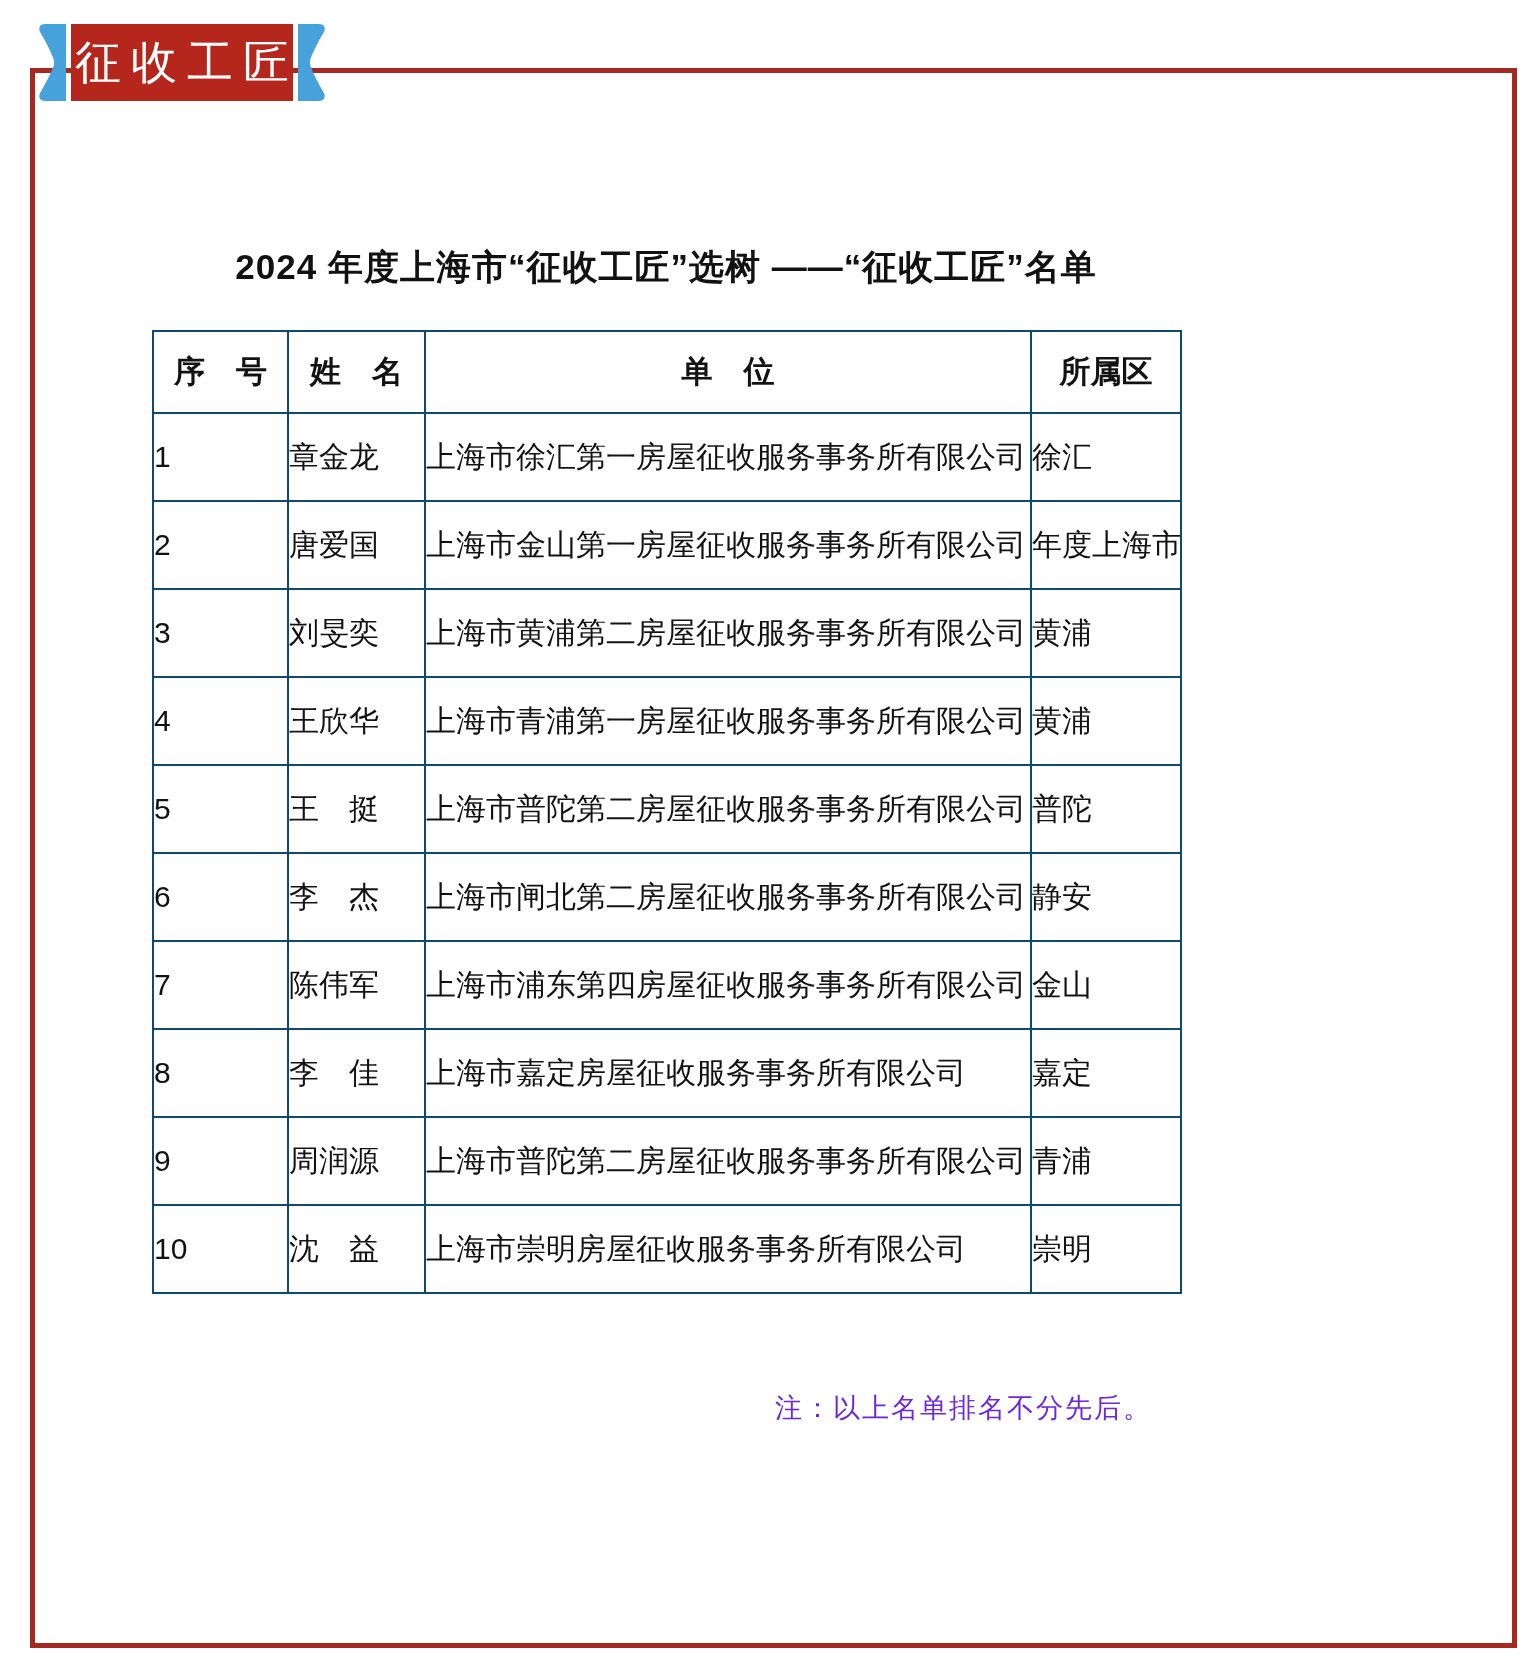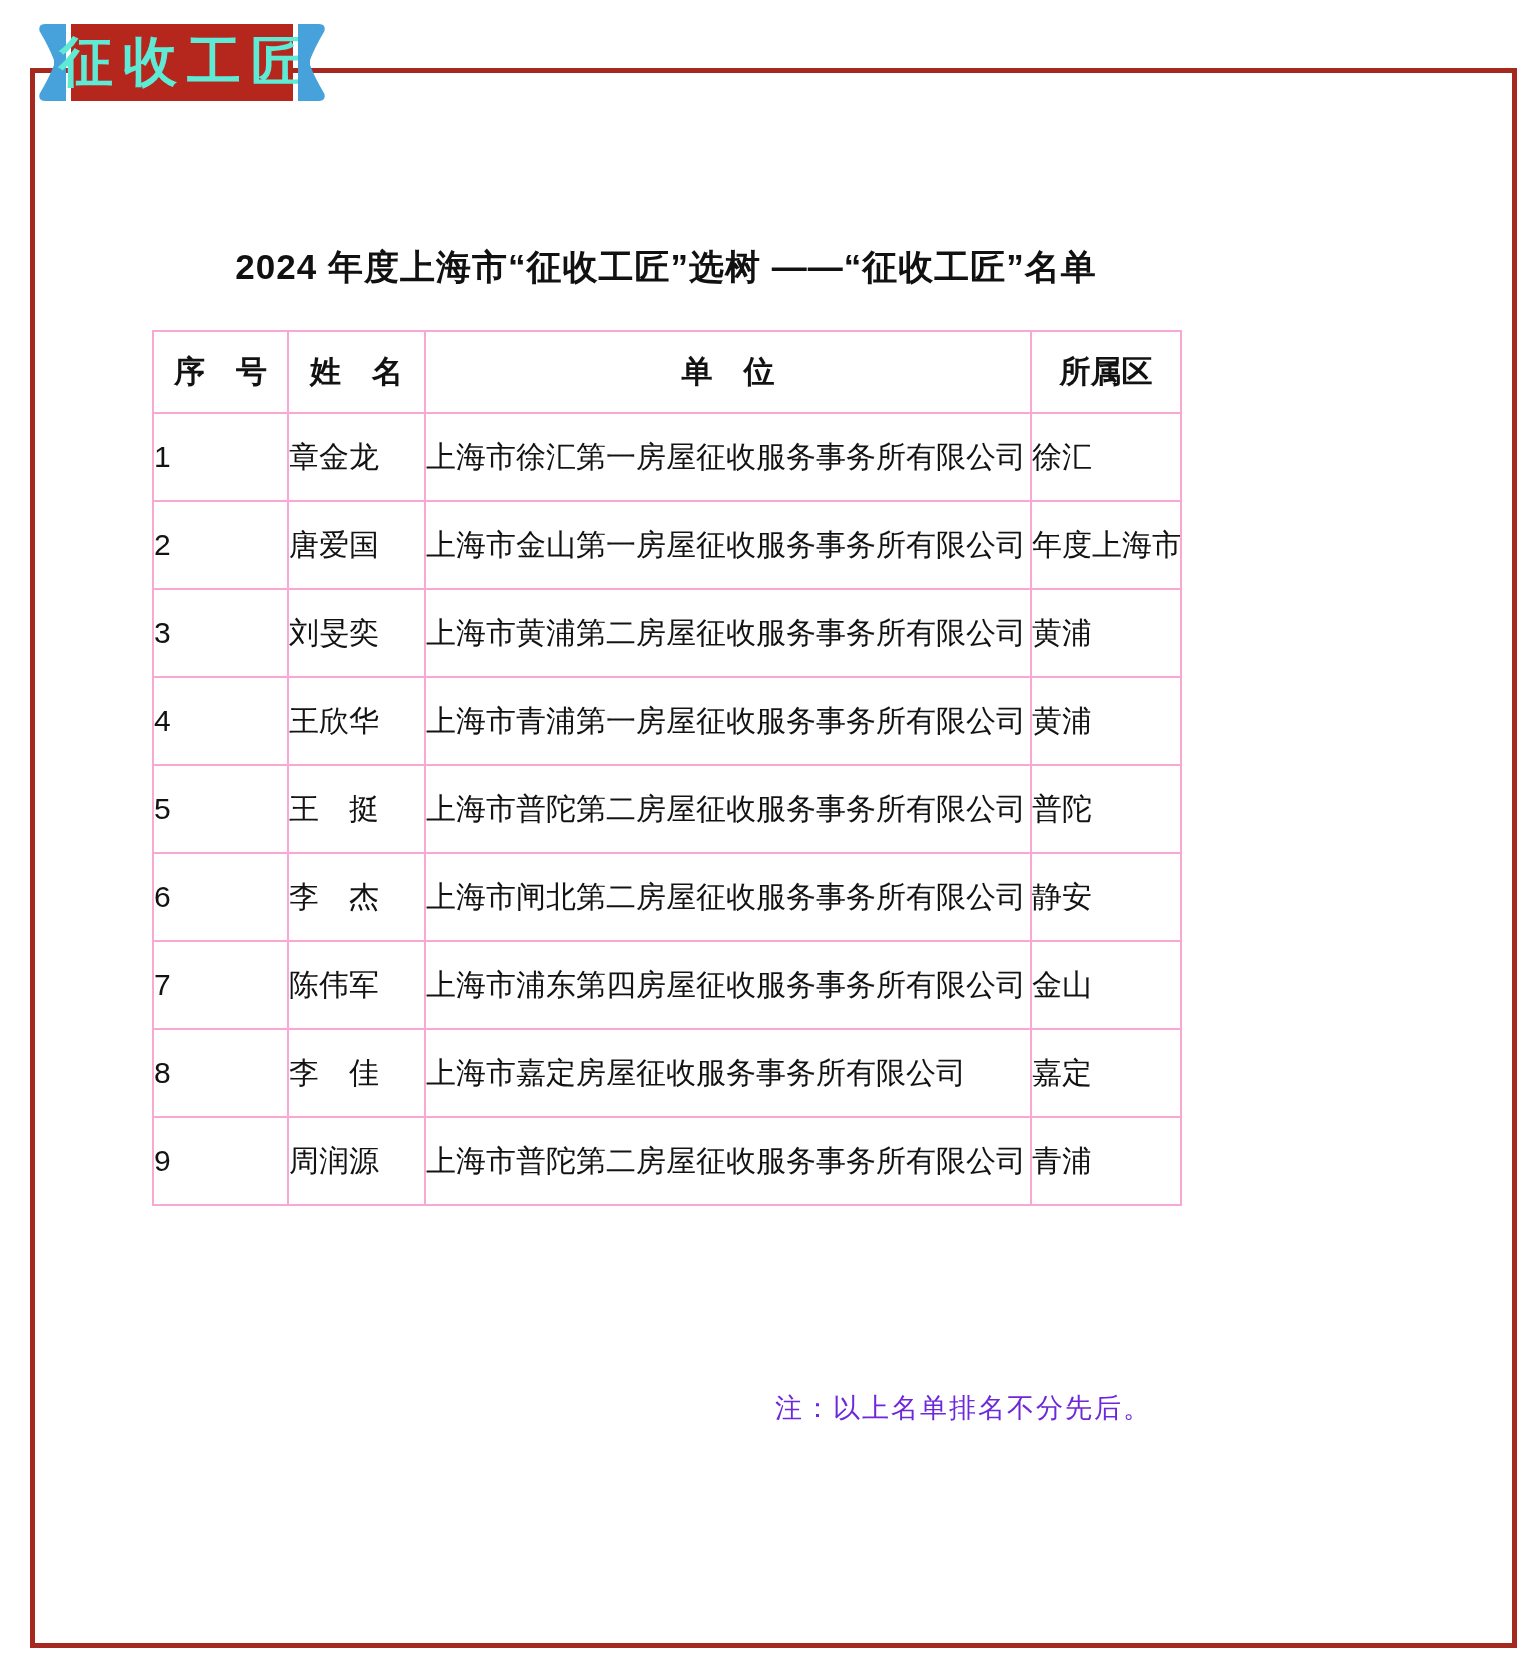--- a/index.html
+++ b/index.html
@@ -32,23 +32,23 @@
   .ribbon svg { display: block; width: 100%; height: 100%; }
   .ribbon-right svg { transform: scaleX(-1); }
   .badge-box {
     width: 222px;
     background: #b5271d;
     display: flex;
     align-items: center;
     justify-content: center;
   }
   .badge-box span {
-    color: #5eead4;
-    font-size: 54px;
-    font-weight: bold;
+    color: #ffffff;
+    font-size: 46px;
+    font-weight: normal;
     letter-spacing: 10px;
     padding-left: 10px; 
     white-space: nowrap;
   }
 
   
   .doc-title {
     position: absolute;
     left: 152px; top: 244px;
     width: 1028px;
@@ -61,21 +61,21 @@
 
   
   table.roster {
     position: absolute;
     left: 152px; top: 330px;
     width: 1028px;
     border-collapse: collapse;
     table-layout: fixed;
   }
   table.roster th, table.roster td {
-    border: 2px solid #f9a8d4;
+    border: 2px solid #0c4a6e;
     vertical-align: middle;
     font-weight: normal;
     font-size: 30px;
     color: #121212;
     overflow: hidden;
     white-space: nowrap;
   }
   table.roster thead th {
     height: 82px;
     font-weight: bold;
@@ -181,16 +181,22 @@
         <td>李　佳</td>
         <td>上海市嘉定房屋征收服务事务所有限公司</td>
         <td>嘉定</td>
       </tr>
       <tr>
         <td>9</td>
         <td>周润源</td>
         <td>上海市普陀第二房屋征收服务事务所有限公司</td>
         <td>青浦</td>
       </tr>
+      <tr>
+        <td>10</td>
+        <td>沈　益</td>
+        <td>上海市崇明房屋征收服务事务所有限公司</td>
+        <td>崇明</td>
+      </tr>
     </tbody>
 </table>
 
 <div class="footnote">注：以上名单排名不分先后。</div>
 
 </body></html>

